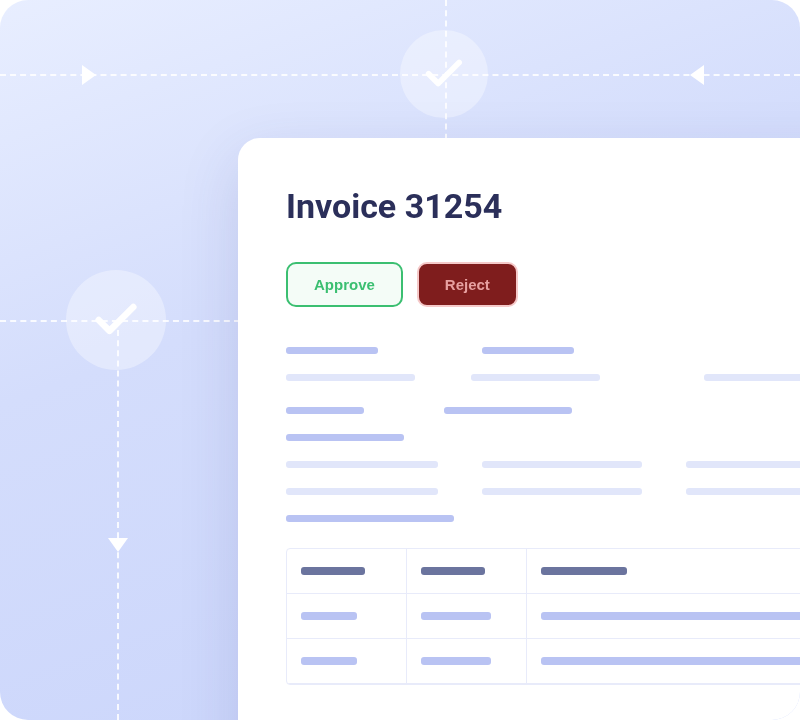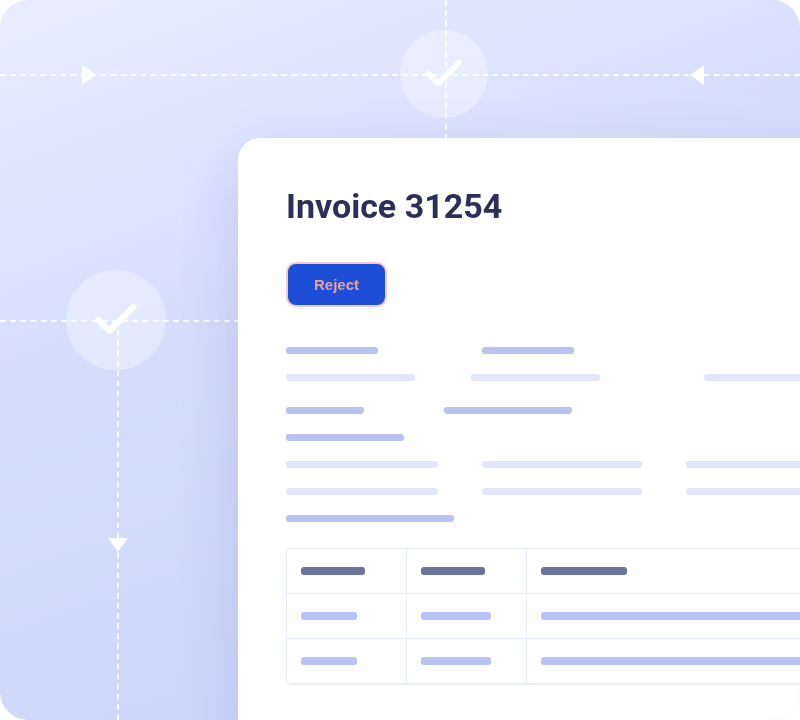--- a/index.html
+++ b/index.html
@@ -64,21 +64,21 @@
       font-weight: 700;
       color: #2b2f5a;
       margin-bottom: 36px;
     }
     .actions { display: flex; gap: 14px; margin-bottom: 40px; }
     .btn {
       padding: 12px 26px;
       border-radius: 10px;
       font-size: 15px;
       font-weight: 600;
-      background: #1d4ed8;
+      background: #7f1d1d;
       cursor: pointer;
     }
     .btn-approve { border: 2px solid #3bbf71; color: #3bbf71; background: #f4fcf7; }
     .btn-reject  { border: 2px solid #f5c9c9; color: #e7a0a0; }
     
     .ph-row { display: flex; gap: 44px; margin-bottom: 20px; }
     .ph {
       height: 7px;
       border-radius: 3px;
       background: #b9c3f3;
@@ -131,20 +131,21 @@
     <svg viewBox="0 0 24 24" fill="none" stroke="#fff" stroke-width="3" stroke-linecap="round" stroke-linejoin="round">
         <polyline points="4 12 9 17 20 6"></polyline>
       </svg>
   </div>
 
   <div class="card">
 
     <h1 class="card-title">Invoice 31254</h1>
 
     <div class="actions">
+      <button class="btn btn-approve">Approve</button>
       <button class="btn btn-reject">Reject</button>
     </div>
 
     <div>
       <div class="ph-row">
         <div class="ph" style="width:92px;"></div>
         <div class="ph" style="width:92px; margin-left:60px;"></div>
       </div>
       <div class="ph-row">
         <div class="ph light" style="width:140px;"></div>

